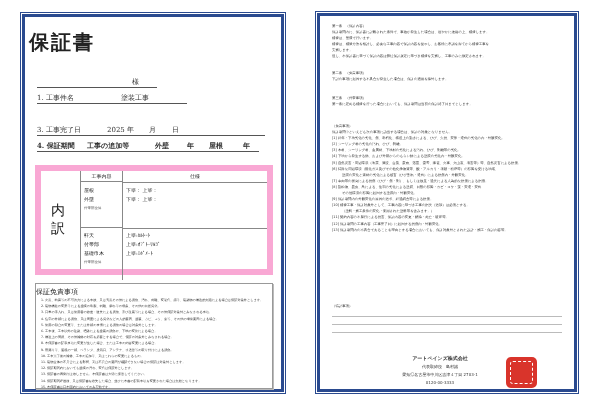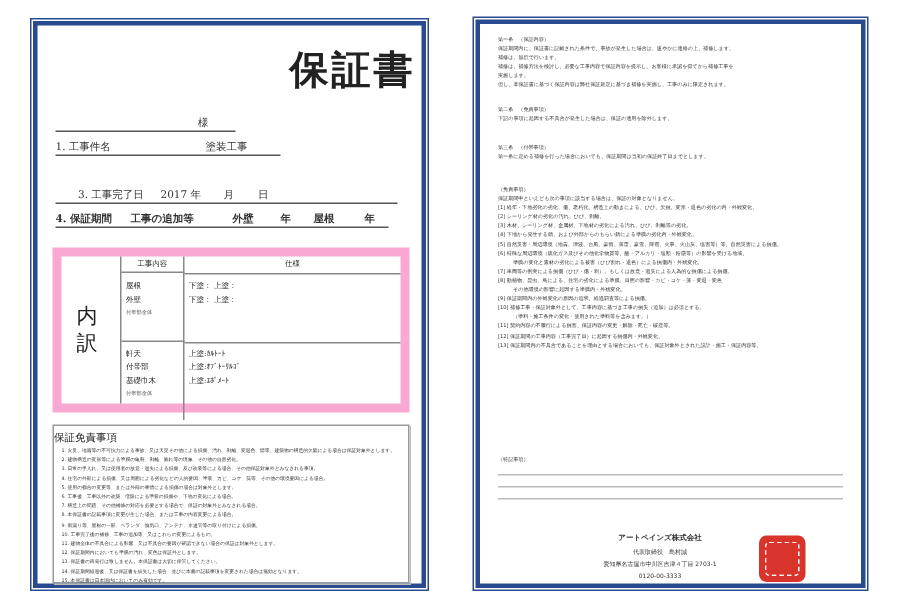--- a/index.html
+++ b/index.html
@@ -11,21 +11,21 @@
     position:absolute; background:#fff;
     border:3px solid #2a4a8f;
     box-shadow: 0 0 0 1px #fff, 0 0 0 2px #2a4a8f;
     box-sizing:border-box;
   }
   .page-left { left:22px; top:14px; width:262px; height:378px; }
   .page-right { left:317px; top:13px; width:260px; height:379px; }
   .inner { position:absolute; left:4px; top:4px; right:4px; bottom:4px; }
 
   
-  .title { position:absolute; left:0; right:0; top:8px; text-align:right; font-size:26px; font-weight:bold; letter-spacing:2px; color:#222; }
+  .title { position:absolute; left:0; right:0; top:8px; text-align:left; font-size:20px; font-weight:bold; letter-spacing:2px; color:#222; }
   .line-row { position:absolute; left:8px; font-size:7px; color:#333; border-bottom:1px solid #555; height:10px; line-height:10px; white-space:nowrap; }
   .line-row span { position:absolute; top:0; }
   .addressee { top:56px; width:120px; }
   .r1 { top:72px; width:150px; }
   .r2 { top:88px; width:198px; }
   .r3 { top:104px; width:228px; }
   .r4 { top:120px; width:222px;font-weight:bold; }
 
   .breakdown { position:absolute; left:6px; top:144px; width:238px; height:110px; border:6px solid #f9a8d4; box-sizing:border-box; }
   .bd-label { position:absolute; left:0; top:0; width:40px; height:100%; border-right:1px solid #888; font-size:14px; display:flex; align-items:center; justify-content:center; letter-spacing:14px; padding-left:10px; box-sizing:border-box; }
@@ -61,27 +61,27 @@
 <div class="page page-left">
   <div class="inner">
     <div class="title">保証書</div>
 
     <div class="line-row addressee">
       <span style="left:95px">様</span>
     </div>
 
     <div class="line-row r1">
       <span style="left:0">1. 工事件名</span>
-      <span style="left:100px">塗装工事</span>
+      <span style="left:84px">塗装工事</span>
     </div>
 
 
     <div class="line-row r3">
-      <span style="left:15px">3. 工事完了日</span>
-      <span style="left:70px">2017 年</span>
+      <span style="left:0">3. 工事完了日</span>
+      <span style="left:70px">2025 年</span>
       <span style="left:112px">月</span>
       <span style="left:135px">日</span>
     </div>
 
     <div class="line-row r4">
       <span style="left:0">4. 保証期間</span>
       <span style="left:50px">工事の追加等</span>
       <span style="left:118px">外壁</span>
       <span style="left:150px">年</span>
       <span style="left:172px">屋根</span>

